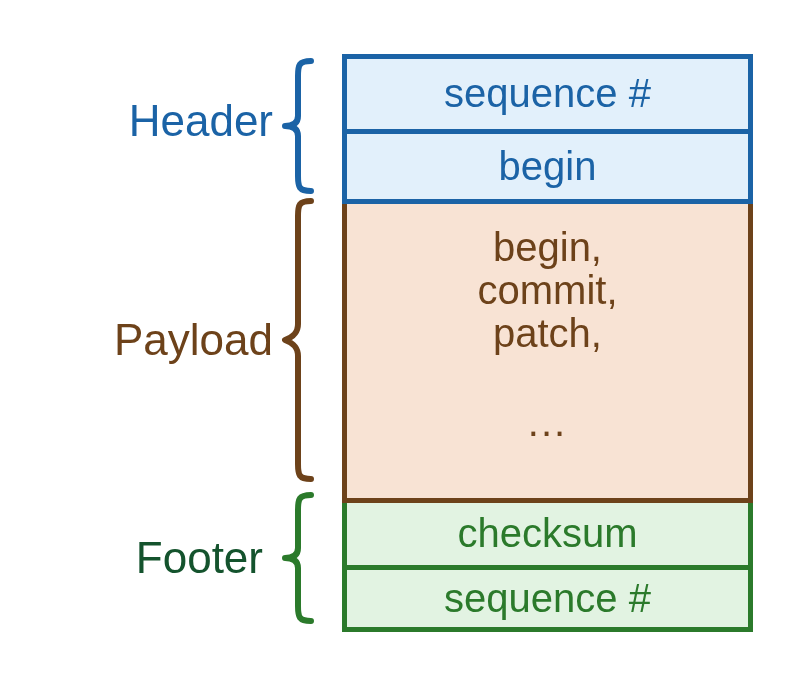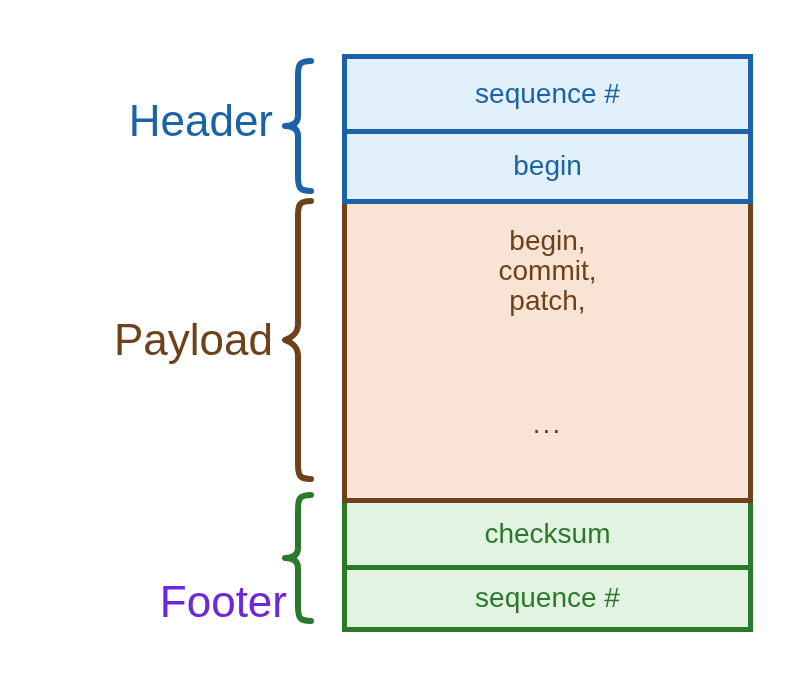--- a/index.html
+++ b/index.html
@@ -25,21 +25,21 @@
   .group-label {
     position: absolute;
     font-size: 44px;
     line-height: 1;
     white-space: nowrap;
     text-align: right;
     letter-spacing: 0px;
   }
   #label-header  { right: 525px; top: 99px;  color: #1b63a6; }
   #label-payload { right: 525px; top: 318px; color: #6d421a; }
-  #label-footer  { right: 511px; top: 536px; color: #6d28d9; margin-top: 44px; }
+  #label-footer  { right: 535px; top: 536px; color: #14532d; }
 
   
   .brace {
     position: absolute;
     left: 281px;
   }
   .brace svg { display: block; }
   #brace-header  { top: 56px; }
   #brace-payload { top: 196px; }
   #brace-footer  { top: 490px; }
@@ -58,21 +58,21 @@
     border-width: 5px;
   }
   .section + .section { border-top-width: 0; }
 
   .row {
     box-sizing: border-box;
     display: flex;
     align-items: center;
     justify-content: center;
     text-align: center;
-    font-size: 28px;
+    font-size: 40px;
     line-height: 1.08;
     white-space: pre-line;
   }
   .row + .row { border-top-style: solid; border-top-width: 5px; }
 
   
   #sec-header {
     border-color: #1b63a6;
     background: #e2f0fb;
     color: #1b63a6;
@@ -83,21 +83,20 @@
   #sec-payload {
     border-color: #6d421a;
     background: #f8e3d4;
     color: #6d421a;
   }
   #sec-payload .row {
     height: 294px;
     flex-direction: column;
     justify-content: flex-start;
     padding-top: 22px;
-    gap: 47px;
   }
   #sec-payload .payload-lines { display: block; }
   #sec-payload .payload-ellipsis {
     display: block;
     margin-top: 45px;
     letter-spacing: 2px;
   }
 
   
   #sec-footer {

